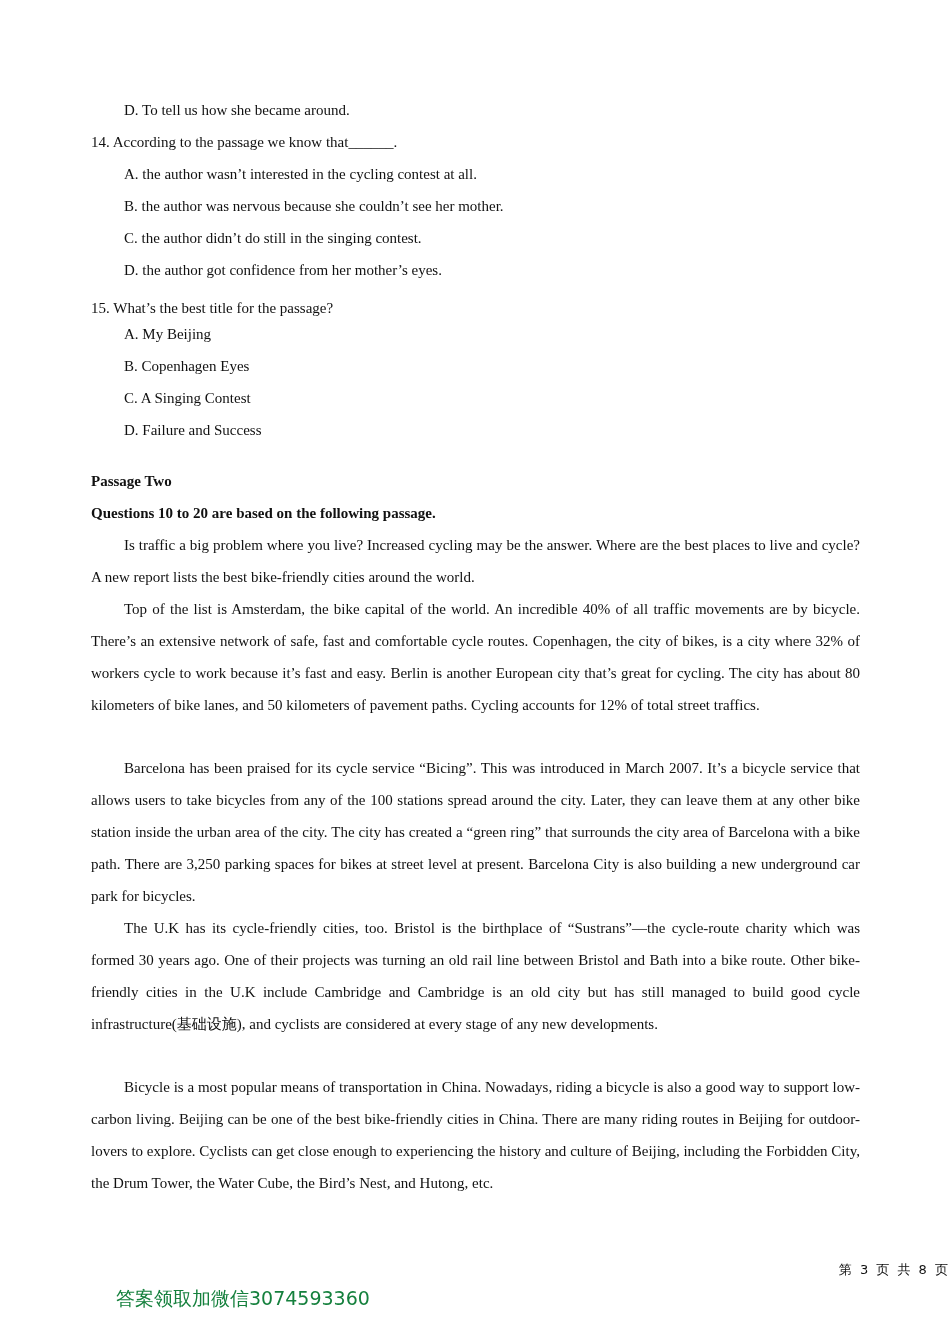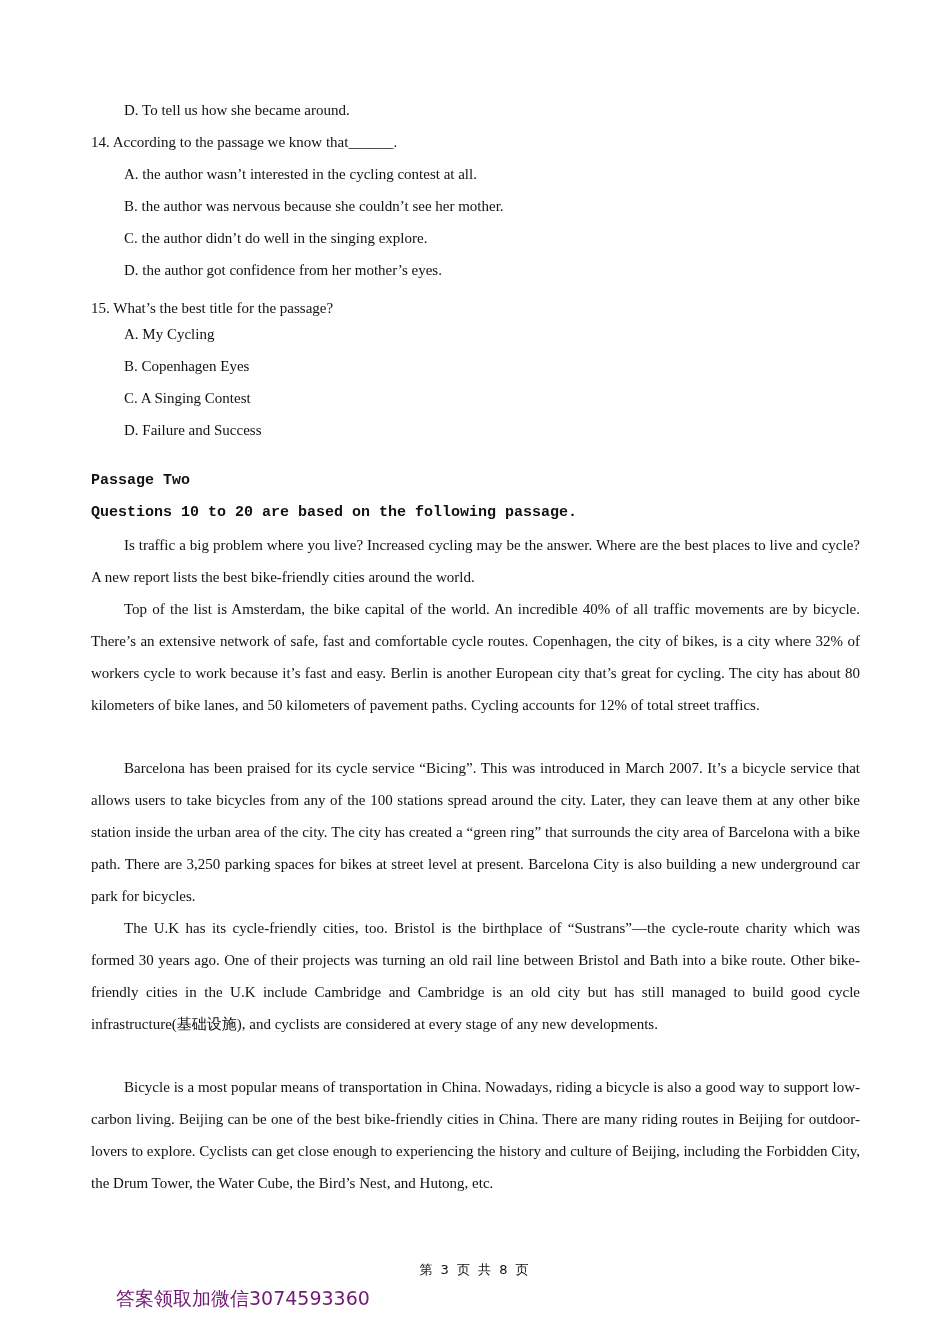--- a/index.html
+++ b/index.html
@@ -1,42 +1,42 @@
 <!DOCTYPE html>
 <html><head>
 <meta charset="utf-8">
 <style>
   html, body { margin: 0; padding: 0; background: #ffffff; }
   body { width: 950px; height: 1344px; position: relative; overflow: hidden;
          font-family: "Liberation Serif", "DejaVu Serif", serif; color: #111; }
   .line { position: absolute; font-size: 15px; line-height: 20px; white-space: nowrap; }
   .opt { left: 124px; }
   .q { left: 91px; }
-  .bold { font-weight: bold; font-family: Liberation Mono, monospace; }
+  .bold { font-weight: bold; }
   .para { position: absolute; left: 91px; width: 769px; font-size: 15px; line-height: 32px;
           text-align: justify; text-indent: 33px; }
-  .footer { position: absolute; left: 0; width: 950px; top: 1261px; text-align: center;
+  .footer { position: absolute; left: 0; width: 950px; top: 1261px; text-align: right;
             font-family: "DejaVu Sans", sans-serif; font-size: 13px; letter-spacing: 2px; }
   .watermark { position: absolute; left: 116px; top: 1286px; font-size: 19px;
-               font-family: "DejaVu Sans", sans-serif; color: #701a75; }
+               font-family: "DejaVu Sans", sans-serif; color: #15803d; }
 </style>
 </head>
 <body>
 
 <div>
   <div class="line opt" style="top:100px">D. To tell us how she became around.</div>
 
   <div class="line q" style="top:132px">14. According to the passage we know that______.</div>
   <div class="line opt" style="top:164px">A. the author wasn’t interested in the cycling contest at all.</div>
   <div class="line opt" style="top:196px">B. the author was nervous because she couldn’t see her mother.</div>
-  <div class="line opt" style="top:228px">C. the author didn’t do well in the singing explore.</div>
+  <div class="line opt" style="top:228px">C. the author didn’t do still in the singing contest.</div>
   <div class="line opt" style="top:260px">D. the author got confidence from her mother’s eyes.</div>
 
   <div class="line q" style="top:298px">15. What’s the best title for the passage?</div>
-  <div class="line opt" style="top:324px">A. My Cycling</div>
+  <div class="line opt" style="top:324px">A. My Beijing</div>
   <div class="line opt" style="top:356px">B. Copenhagen Eyes</div>
   <div class="line opt" style="top:388px">C. A Singing Contest</div>
   <div class="line opt" style="top:420px">D. Failure and Success</div>
 
   <div class="line q bold" style="top:471px">Passage Two</div>
   <div class="line q bold" style="top:503px">Questions 10 to 20 are based on the following passage.</div>
 
   <div class="para" style="top:529px">Is traffic a big problem where you live? Increased cycling may be the answer. Where are the best places to live and cycle? A new report lists the best bike-friendly cities around the world.</div>
   <div class="para" style="top:593px">Top of the list is Amsterdam, the bike capital of the world. An incredible 40% of all traffic movements are by bicycle. There’s an extensive network of safe, fast and comfortable cycle routes. Copenhagen, the city of bikes, is a city where 32% of workers cycle to work because it’s fast and easy. Berlin is another European city that’s great for cycling. The city has about 80 kilometers of bike lanes, and 50 kilometers of pavement paths. Cycling accounts for 12% of total street traffics.</div>
   <div class="para" style="top:752px">Barcelona has been praised for its cycle service “Bicing”. This was introduced in March 2007. It’s a bicycle service that allows users to take bicycles from any of the 100 stations spread around the city. Later, they can leave them at any other bike station inside the urban area of the city. The city has created a “green ring” that surrounds the city area of Barcelona with a bike path. There are 3,250 parking spaces for bikes at street level at present. Barcelona City is also building a new underground car park for bicycles.</div>

